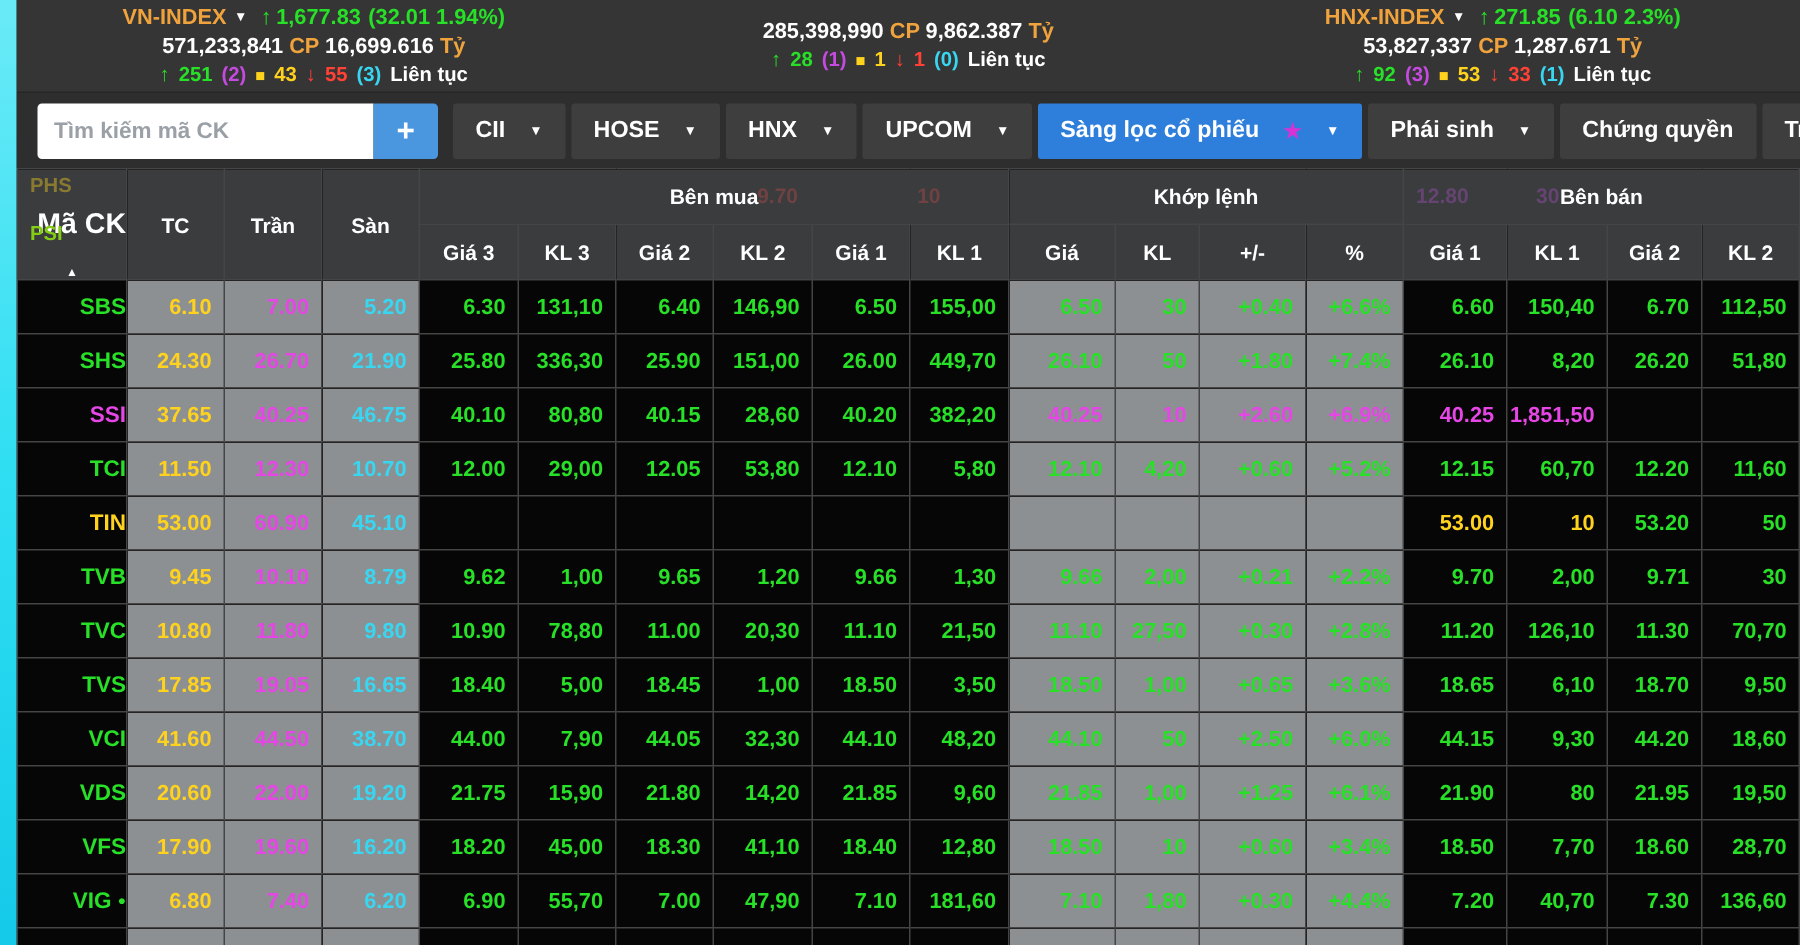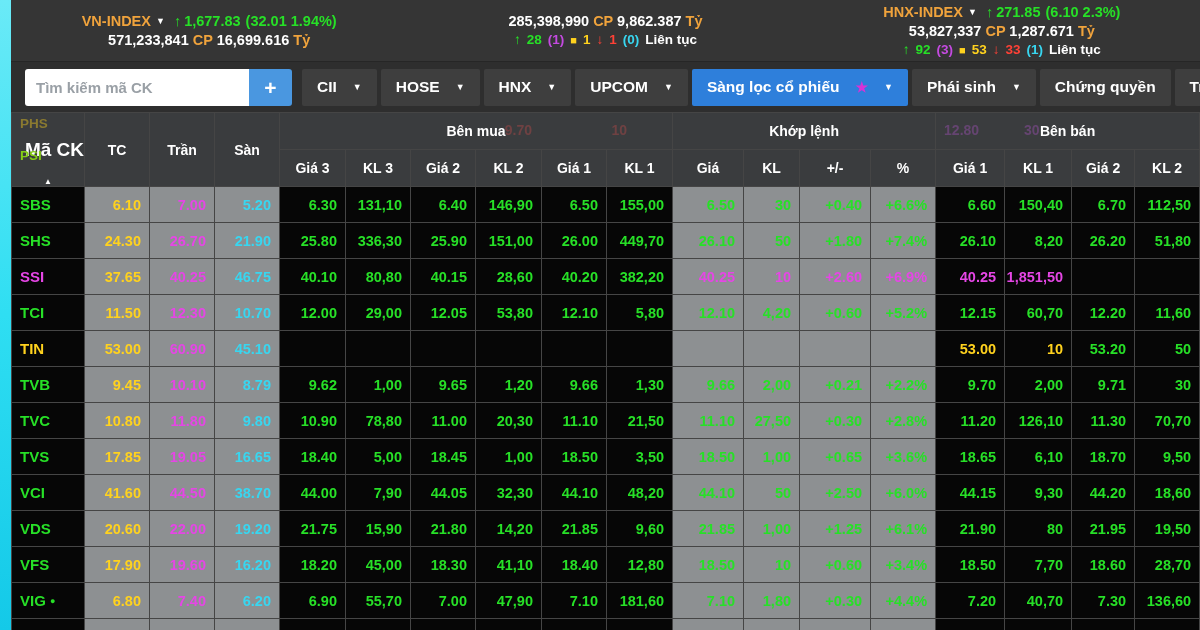--- a/index.html
+++ b/index.html
@@ -57,40 +57,43 @@
   .gt{top:3px;color:#8a7a30;}
   .gb{bottom:23px;color:#84cc16;}
   .sort{position:absolute;bottom:0;left:50%;transform:translateX(-50%);
     font-size:8px;color:#fff;}
   .gcell{position:relative;}
   .hghost{position:absolute;top:9px;font-size:14px;opacity:.45;}
   .hg-red{color:#b04848;} .hg-mag{color:#9a4fb0;}
 
   tbody td{height:36px;font-size:14.5px;background:#060606;}
   td.num{text-align:right;padding-right:8px;}
-  td.tick{text-align:left;padding-left:8px;font-size:15px;cursor:pointer;}
+  td.tick{text-align:right;padding-left:8px;font-size:15px;cursor:pointer;}
   td.grey{background:var(--grey_cell);}
   .c-up{color:var(--up);} .c-ceil{color:var(--ceiling);}
   .c-ref{color:var(--reference);} .c-floor{color:var(--floor);}
   .dot{font-size:9px;vertical-align:2px;}
 </style>
 </head>
 <body>
 
 <div class="screen">
   <div class="left-strip"></div>
   <div class="app">
 
     <header class="indices">
         <div class="index-card">
      <div class="l1">
        <span class="iname">VN-INDEX</span><span class="chev">▼</span><span class="up-arr">↑</span><span class="ival">1,677.83</span><span class="ichg">(32.01 1.94%)</span>
      </div>
      <div class="l2">
        <span>571,233,841</span> <span class="ol">CP</span> <span>16,699.616</span> <span class="ol">Tỷ</span>
+     </div>
+     <div class="l3">
+       <span class="g">↑</span><span class="g">251</span><span class="m">(2)</span><span class="y sq">■</span><span class="y">43</span><span class="r">↓</span><span class="r">55</span><span class="cy">(3)</span><span class="w">Liên tục</span>
      </div>
    </div>
         <div class="index-card">
      <div class="l2">
        <span>285,398,990</span> <span class="ol">CP</span> <span>9,862.387</span> <span class="ol">Tỷ</span>
      </div>
      <div class="l3">
        <span class="g">↑</span><span class="g">28</span><span class="m">(1)</span><span class="y sq">■</span><span class="y">1</span><span class="r">↓</span><span class="r">1</span><span class="cy">(0)</span><span class="w">Liên tục</span>
      </div>
    </div>

